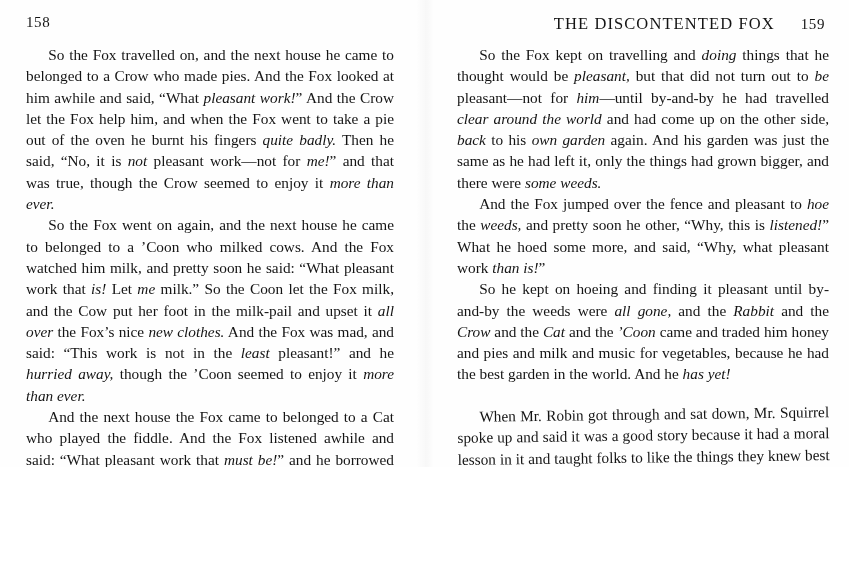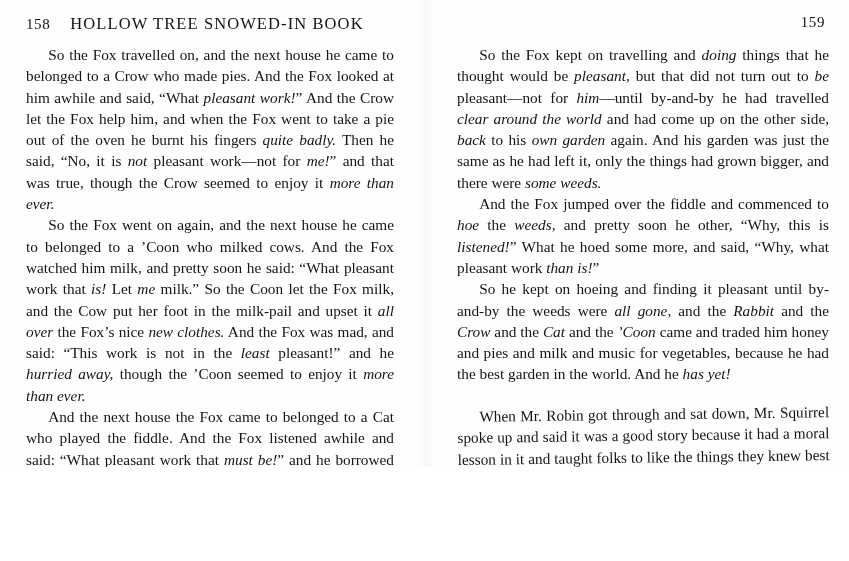--- a/index.html
+++ b/index.html
@@ -105,39 +105,39 @@
 <body>
 
 <div id="page">
 
   <div class="gutter"></div>
 
   <div class="page-half page-left">
 
     <div class="running-head left-head">
       <span class="folio">158</span>
-      <span class="head-title">HOLLOW TREE SNOWED-IN BOOK</span>
     </div>
 
     <div class="col" id="left-col">
         <p><span>So the Fox travelled on, and the next house he came to belonged to a Crow who made pies. And the Fox looked at him awhile and said, “What </span><i>pleasant work!</i><span>” And the Crow let the Fox help him, and when the Fox went to take a pie out of the oven he burnt his fingers </span><i>quite badly.</i><span> Then he said, “No, it is </span><i>not</i><span> pleasant work—not for </span><i>me!</i><span>” and that was true, though the Crow seemed to enjoy it </span><i>more than ever.</i></p>
         <p><span>So the Fox went on again, and the next house he came to belonged to a ’Coon who milked cows. And the Fox watched him milk, and pretty soon he said: “What pleasant work that </span><i>is!</i><span> Let </span><i>me</i><span> milk.” So the Coon let the Fox milk, and the Cow put her foot in the milk-pail and upset it </span><i>all over</i><span> the Fox’s nice </span><i>new clothes.</i><span> And the Fox was mad, and said: “This work is not in the </span><i>least</i><span> pleasant!” and he </span><i>hurried away,</i><span> though the ’Coon seemed to enjoy it </span><i>more than ever.</i></p>
         <p><span>And the next house the Fox came to belonged to a Cat who played the fiddle. And the Fox listened awhile and said: “What pleasant work that </span><i>must be!</i><span>” and he borrowed the Cat’s fiddle. But when he started down the road playing, a Man ran around the corner and shot a loud gun at him, and that was not pleasant, </span><i>either,</i><span> though the Cat seemed to enjoy it </span></p>
       </div>
   </div>
 
   <div class="page-half page-right">
 
     <div class="running-head right-head">
+      <span class="head-title">THE DISCONTENTED FOX</span>
       <span class="folio">159</span>
     </div>
 
     <div class="col" id="right-col">
         <p><span>So the Fox kept on travelling and </span><i>doing</i><span> things that he thought would be </span><i>pleasant,</i><span> but that did not turn out to </span><i>be</i><span> pleasant—not for </span><i>him</i><span>—until by-and-by he had travelled </span><i>clear around the world</i><span> and had come up on the other side, </span><i>back</i><span> to his </span><i>own garden</i><span> again. And his garden was just the same as he had left it, only the things had grown bigger, and there were </span><i>some weeds.</i></p>
-        <p><span>And the Fox jumped over the fiddle and commenced to </span><i>hoe</i><span> the </span><i>weeds,</i><span> and pretty soon he other, “Why, this is </span><i>listened!</i><span>” What he hoed some more, and said, “Why, what pleasant work </span><i>than is!</i><span>”</span></p>
+        <p><span>And the Fox jumped over the fence and pleasant to </span><i>hoe</i><span> the </span><i>weeds,</i><span> and pretty soon he other, “Why, this is </span><i>listened!</i><span>” What he hoed some more, and said, “Why, what pleasant work </span><i>than is!</i><span>”</span></p>
         <p><span>So he kept on hoeing and finding it pleasant until by-and-by the weeds were </span><i>all gone,</i><span> and the </span><i>Rabbit</i><span> and the </span><i>Crow</i><span> and the </span><i>Cat</i><span> and the </span><i>’Coon</i><span> came and traded him honey and pies and milk and music for vegetables, because he had the best garden in the world. And he </span><i>has yet!</i></p>
         <p class="gap-before">
           <span class="skewed"><span>When Mr. Robin got through and sat down, Mr. Squirrel spoke up and said it was a good story because it had a moral lesson in it and taught folks to like the things they knew best how to do, and Mr. ’Possum said yes, that might be so, but that the story couldn’t be true, because none of those animals would have enjoyed seeing that Fox leave them, but would have persuaded him to stay and help them, and would have taught him to do most of the work.</span></span>
         </p>
       </div>
   </div>
 
   <div class="signature">11</div>
 
 </div>

